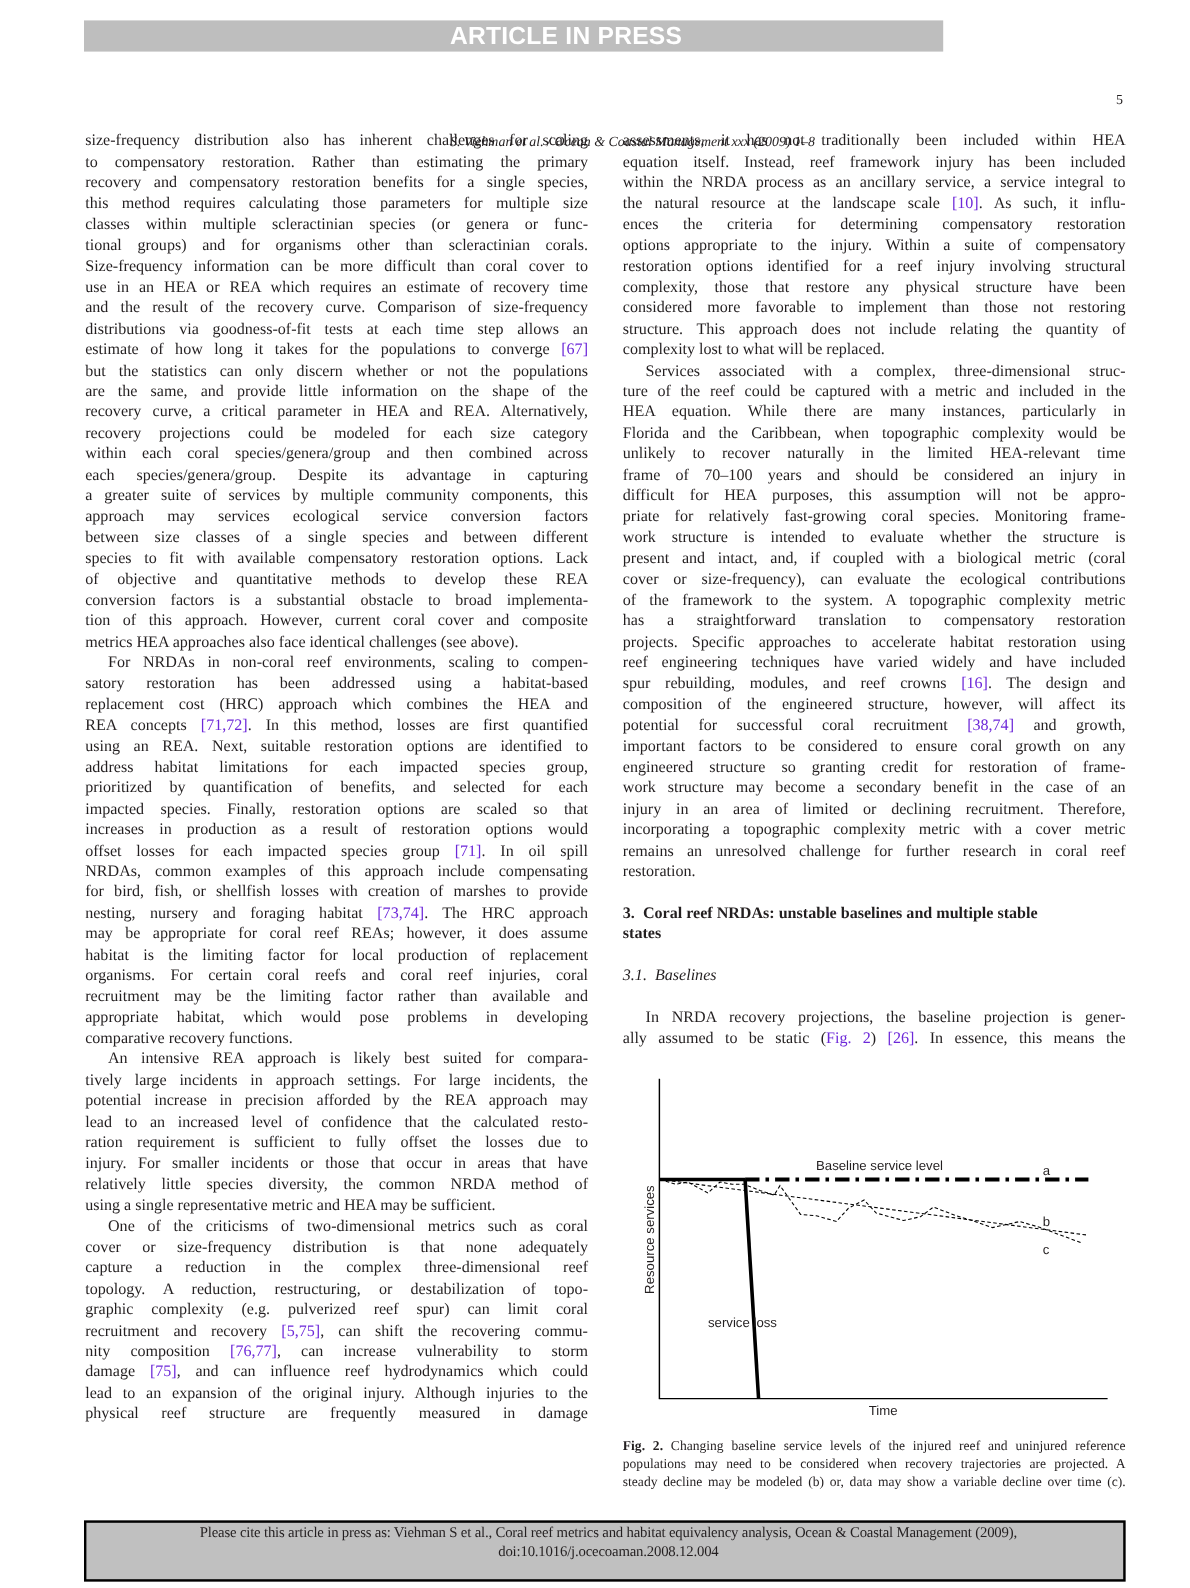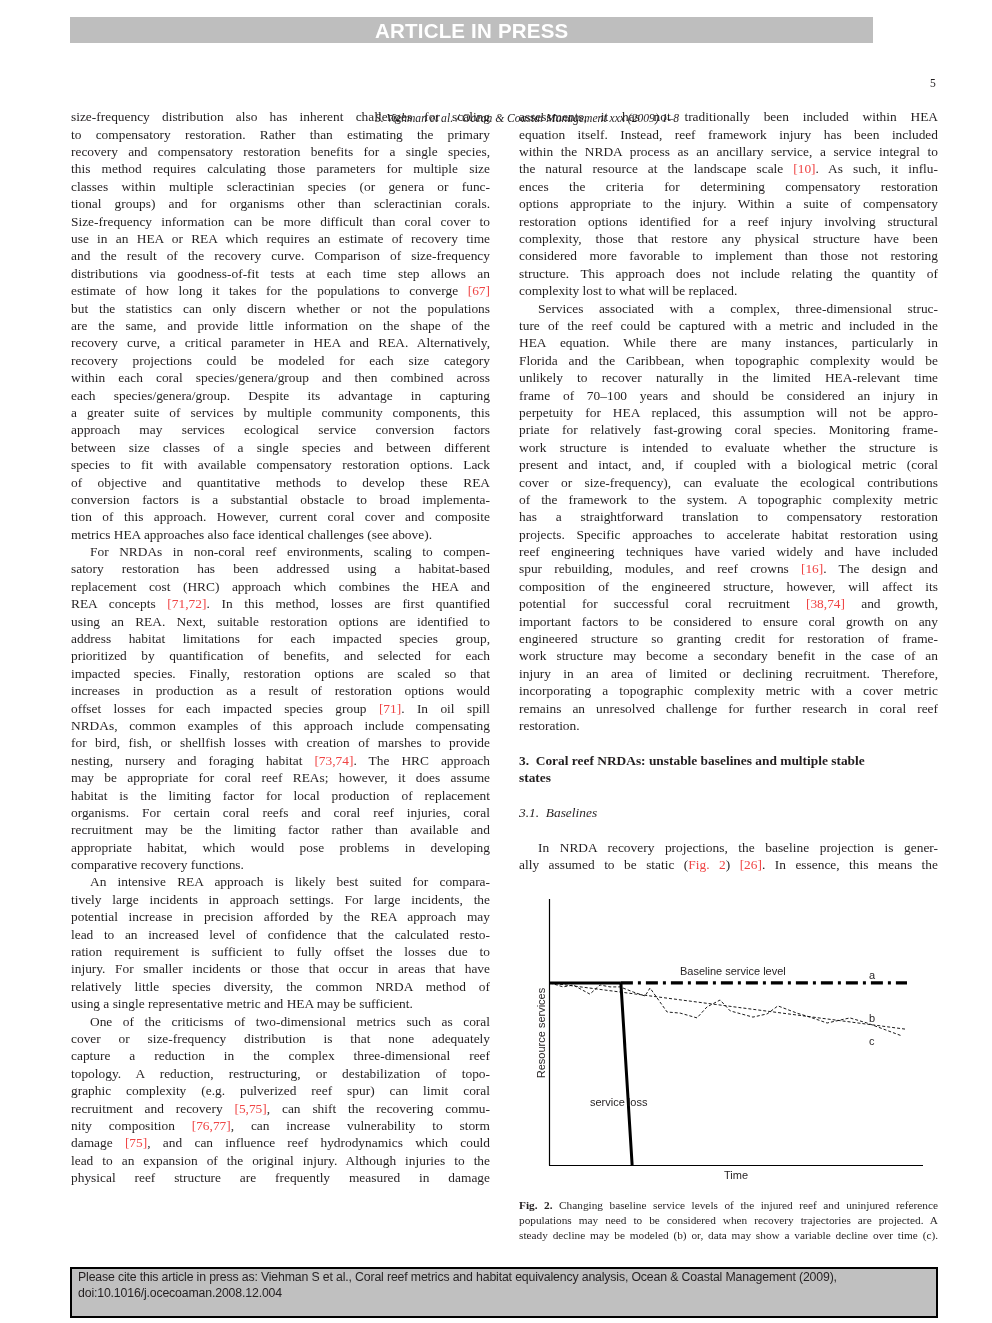--- a/index.html
+++ b/index.html
@@ -1,60 +1,60 @@
 <!DOCTYPE html>
 <html><head>
 <meta charset="utf-8">
 <style>
   html, body { margin: 0; padding: 0; background: #ffffff; }
   .page {
     position: relative; width: 992px; height: 1323px; background: #ffffff; overflow: hidden;
     font-family: "Liberation Serif", "DejaVu Serif", serif; color: #231f20;
   }
   .banner {
-    position: absolute; left: 70px; top: 17px; width: 803px; height: 26px; background: #bebebe;
+    position: absolute; left: 70px; top: 17px; width: 716px; height: 26px; background: #bebebe;
   }
   .banner-text {
     position: absolute; left: 305px; top: 0; line-height: 27px;
     font-family: "Liberation Sans", "DejaVu Sans", sans-serif; font-weight: bold; font-size: 20.5px; color: #ffffff;
     letter-spacing: 0.2px;
   }
   .run-head {
     position: absolute; left: 375px; top: 76px; font-style: italic; font-size: 11.6px; line-height: 16px; white-space: nowrap; margin-top: 35px;
   }
   .page-num { position: absolute; left: 930px; top: 76px; font-size: 11.6px; line-height: 16px; }
 
   .col { position: absolute; top: 108.3px; width: 419px; font-size: 13.4px; line-height: 17.4px; }
   .col.left { left: 71px; }
   .col.right { left: 519px; }
   .line {
     height: 17.4px; white-space: nowrap; text-align: justify; text-align-last: justify;
   }
   .line.last { text-align-last: left; }
   .line.indent { padding-left: 19px; }
-  .cite { color: #ef4444; cursor: pointer; }
+  .cite { color: #6d28d9; cursor: pointer; }
   .subheading { font-style: italic; white-space: pre; height: 17.4px; margin-top: 17.4px; margin-bottom: 17.4px; }
   .section-heading { font-weight: bold; margin-top: 17.4px; }
   .section-heading .hline { white-space: pre; height: 17.4px; }
 
   .figure { position: absolute; left: 519px; top: 885px; width: 420px; height: 300px; }
   .figure svg { display: block; }
   .chart-text { font-family: "Liberation Sans", "DejaVu Sans", sans-serif; font-size: 11px; fill: #231f20; }
 
   .caption { position: absolute; left: 519px; top: 1197.5px; width: 419px; font-size: 11.3px; line-height: 15px; }
   .caption .line { height: 15px; }
   .cap-label { font-weight: bold; }
 
   .footer {
     position: absolute; left: 70px; top: 1267px; width: 864px; height: 47px;
     background: #c0c0c0; border: 2px solid #000000;
   }
   .footer-line {
-    padding-left: 6px; font-family: Liberation Sans, sans-serif; font-size: 12.3px; line-height: 16px;
-    white-space: nowrap; letter-spacing: -0.15px; color: #231f20;
+    padding-left: 6px; font-family: Liberation Serif, serif; font-size: 12.3px; line-height: 16px;
+    white-space: nowrap; letter-spacing: -0.15px; color: #231f20; text-align: center;
   }
 </style>
 </head>
 <body>
 
 <div class="page">
 
   <div class="banner">
     <span class="banner-text">ARTICLE IN PRESS</span>
   </div>
@@ -148,21 +148,21 @@
         <div class="line rich">structure. This approach does not include relating the quantity of</div>
         <div class="line rich last">complexity lost to what will be replaced.</div>
       </div>
       <div class="para">
         <div class="line rich indent">Services associated with a complex, three-dimensional struc-</div>
         <div class="line rich">ture of the reef could be captured with a metric and included in the</div>
         <div class="line rich">HEA equation. While there are many instances, particularly in</div>
         <div class="line rich">Florida and the Caribbean, when topographic complexity would be</div>
         <div class="line rich">unlikely to recover naturally in the limited HEA-relevant time</div>
         <div class="line rich">frame of 70–100 years and should be considered an injury in</div>
-        <div class="line rich">perpetuity for HEA replaced, this assumption will not be appro-</div>
+        <div class="line rich">difficult for HEA purposes, this assumption will not be appro-</div>
         <div class="line rich">priate for relatively fast-growing coral species. Monitoring frame-</div>
         <div class="line rich">work structure is intended to evaluate whether the structure is</div>
         <div class="line rich">present and intact, and, if coupled with a biological metric (coral</div>
         <div class="line rich">cover or size-frequency), can evaluate the ecological contributions</div>
         <div class="line rich">of the framework to the system. A topographic complexity metric</div>
         <div class="line rich">has a straightforward translation to compensatory restoration</div>
         <div class="line rich">projects. Specific approaches to accelerate habitat restoration using</div>
         <div class="line rich">reef engineering techniques have varied widely and have included</div>
         <div class="line rich">spur rebuilding, modules, and reef crowns <span class="cite">[16]</span>. The design and</div>
         <div class="line rich">composition of the engineered structure, however, will affect its</div>

